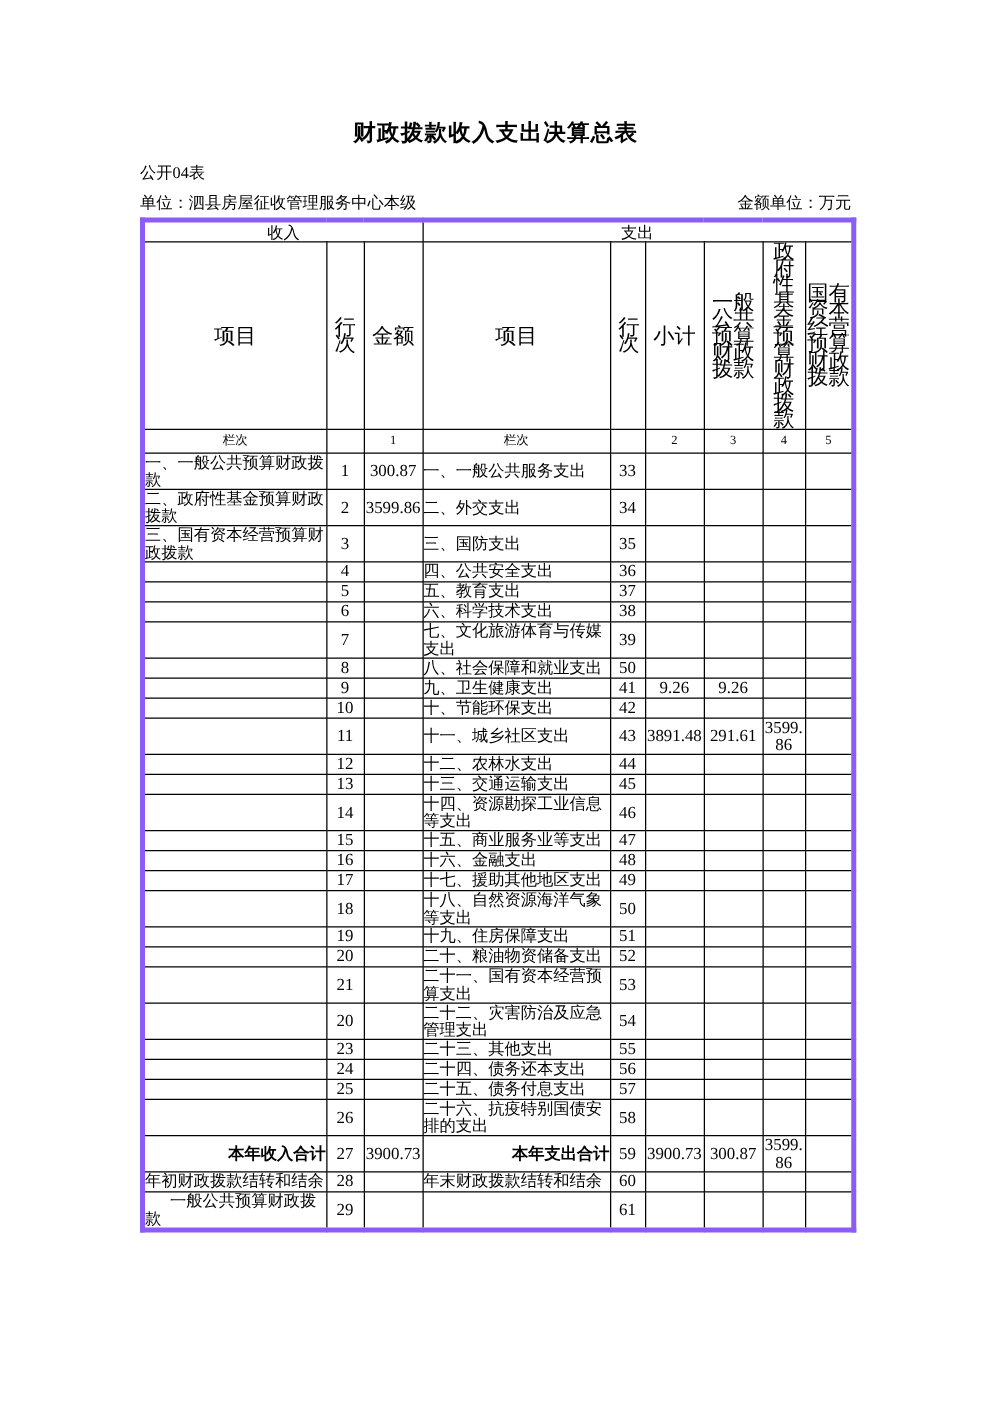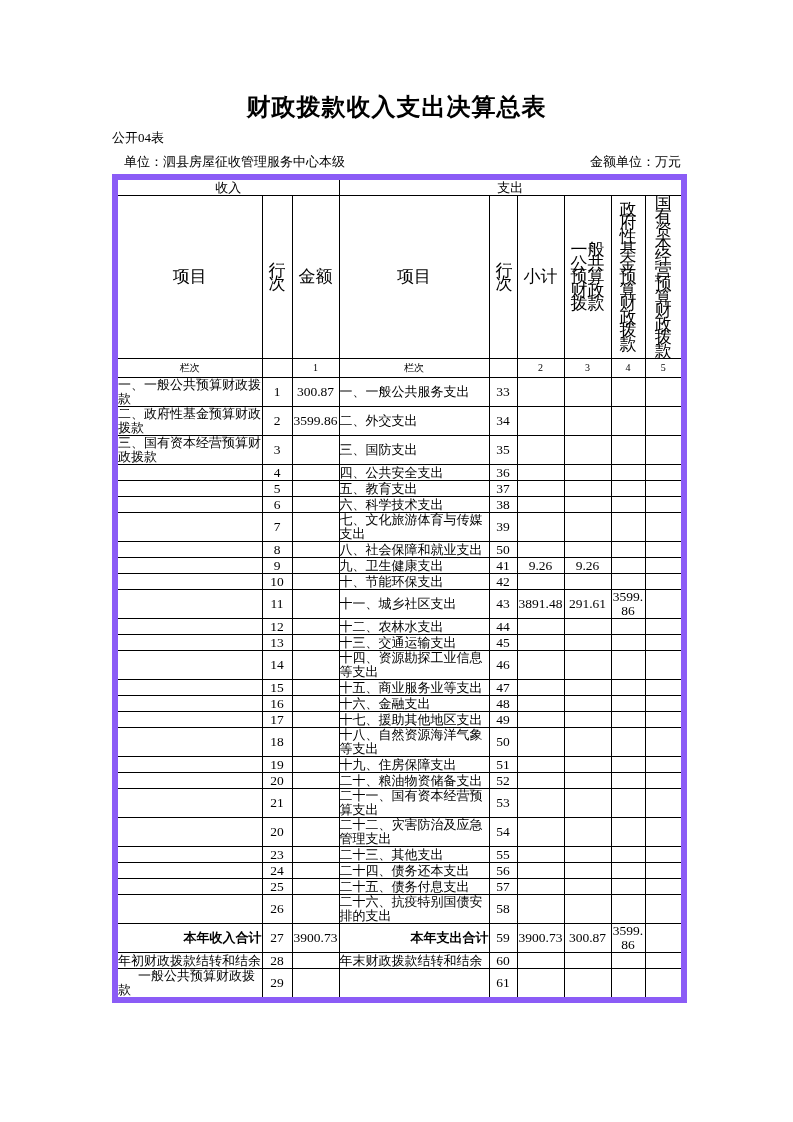--- a/index.html
+++ b/index.html
@@ -14,43 +14,43 @@
   }
   .sheet {
     width: 569px;
     margin: 0 0 0 112px;
   }
   .title {
     margin-top: 96px;
     text-align: center;
     font-family: "DejaVu Sans", "Liberation Sans", sans-serif;
     font-weight: bold;
-    font-size: 24px;
+    font-size: 18px;
     letter-spacing: 1px;
     line-height: 22px;
   }
   .table-no {
     margin-top: 12px;
     text-align: left;
     font-size: 13px;
     line-height: 15px;
   }
   .unit-row {
     display: flex;
     justify-content: space-between;
     align-items: flex-end;
     font-size: 13px;
     line-height: 15px;
-    margin: 9px 0 5px 12px;
+    margin: 9px 0 5px 0;
   }
   table.main {
     border-collapse: collapse;
     table-layout: fixed;
     width: 569px;
-    border: 6px solid #8b5cf6;
+    border: 4px solid #8b5cf6;
   }
   table.main td {
     border: 1px solid #000;
     vertical-align: middle;
     padding: 0;
     overflow: hidden;
   }
   tr.sec-row td {
     height: 15px;
     font-size: 13px;

